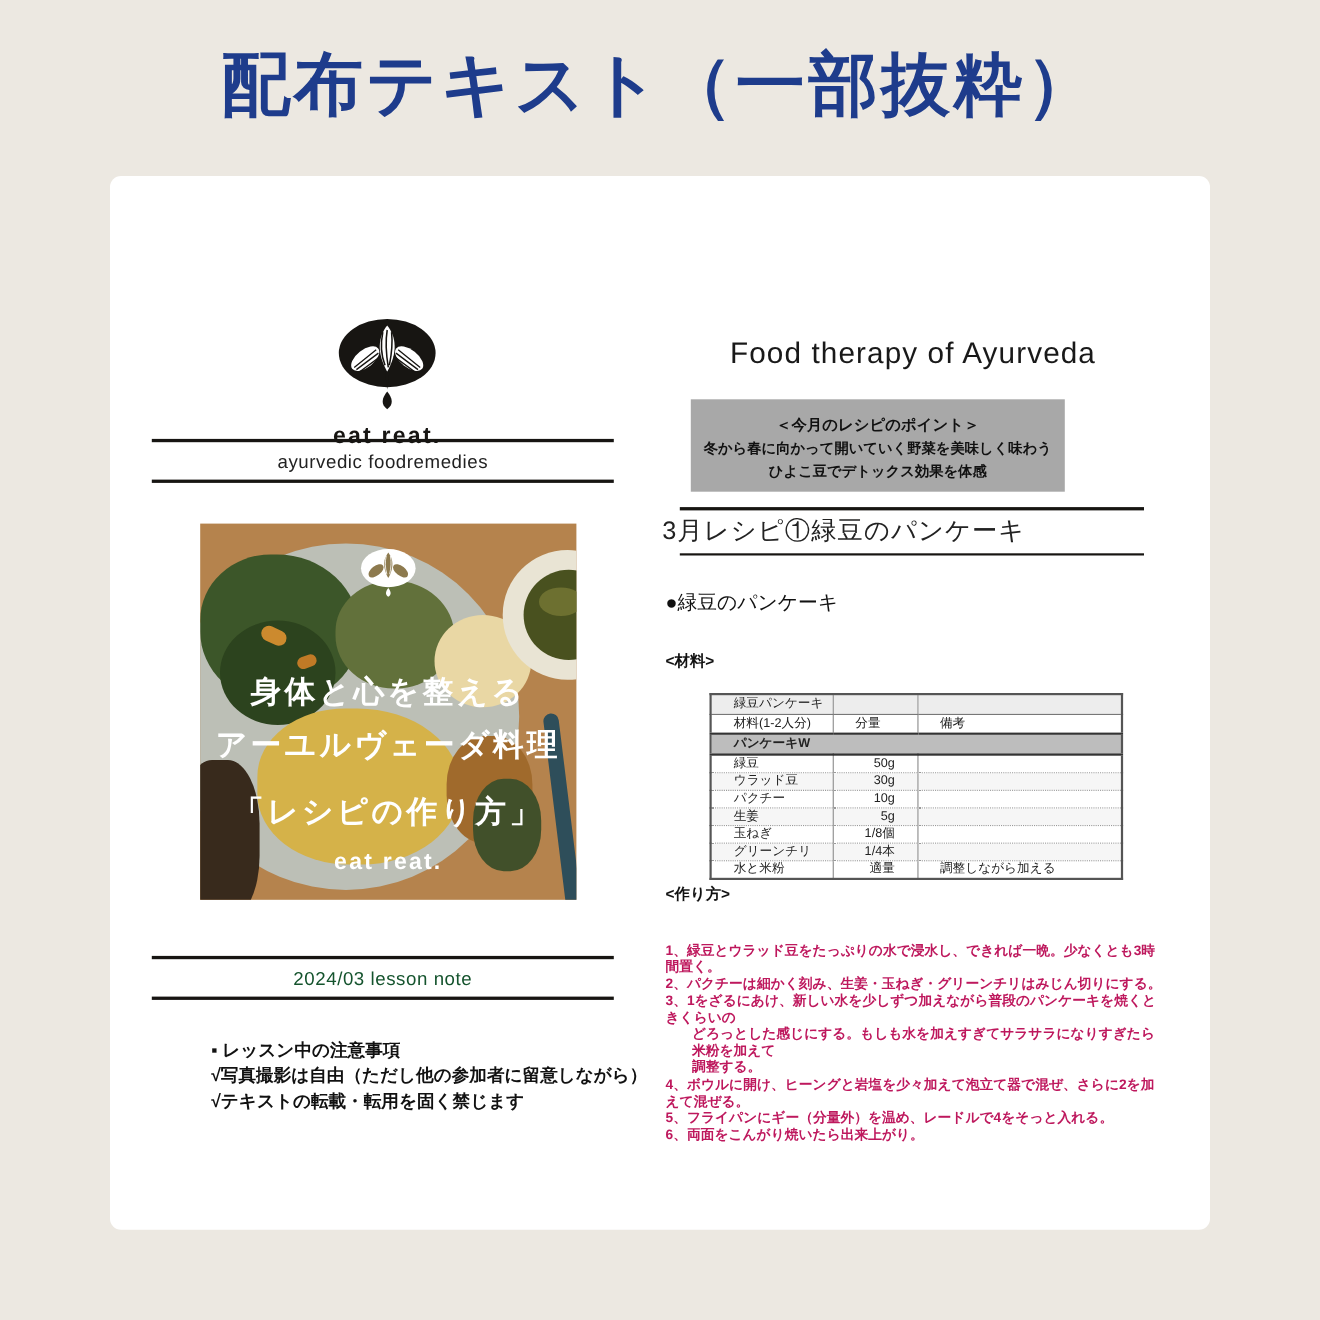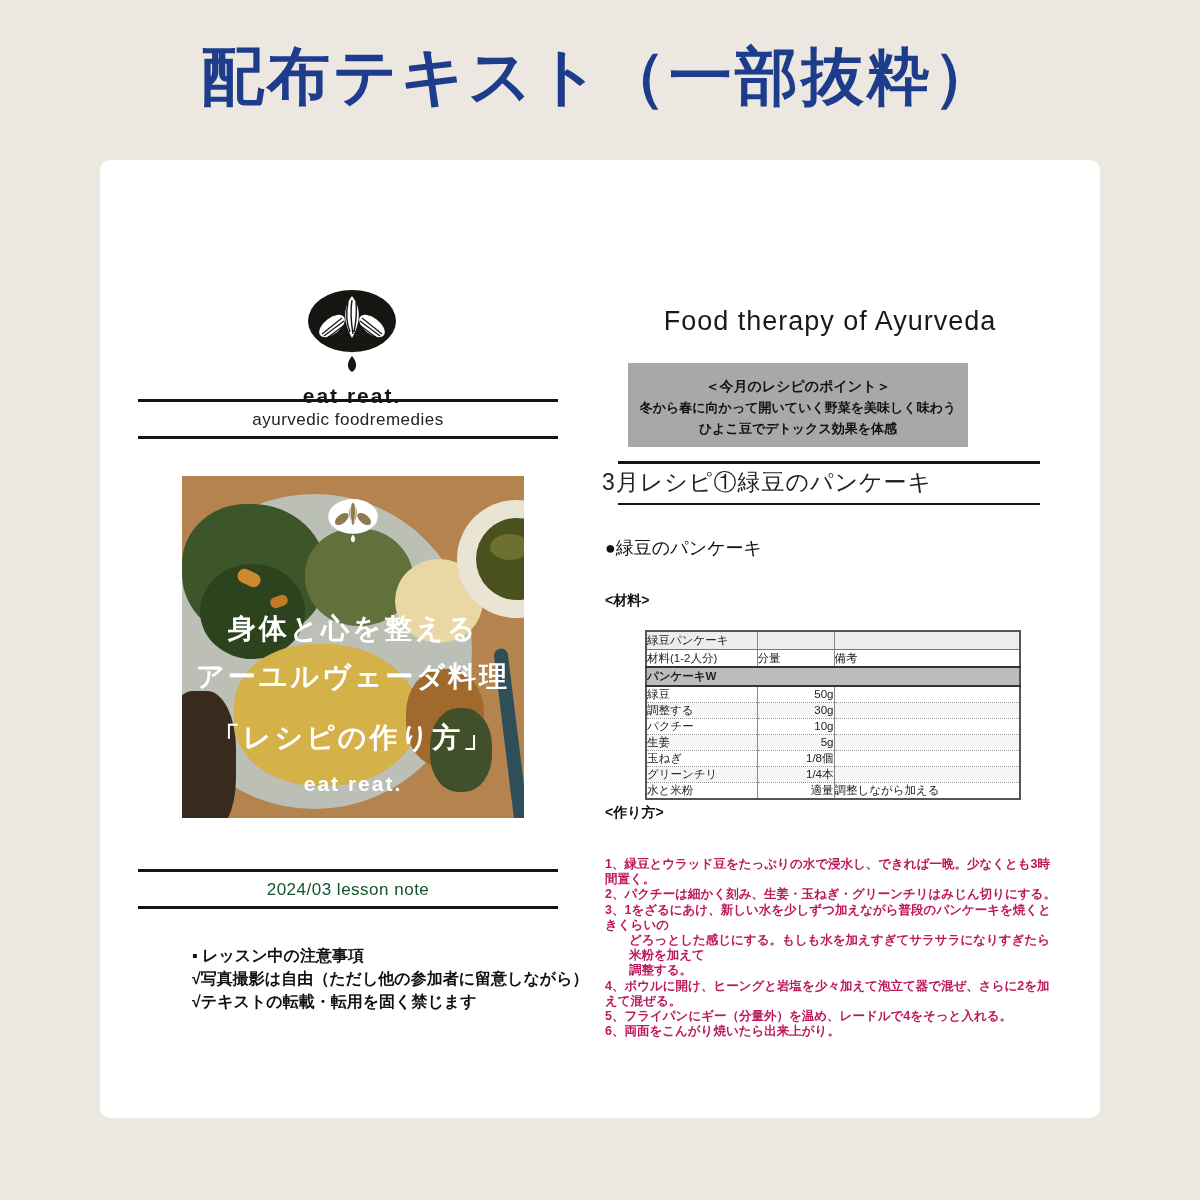--- a/index.html
+++ b/index.html
@@ -59,21 +59,21 @@
   .gray-box{position:absolute;left:528px;top:203px;width:340px;height:84px;
     background:#a8a8a8;text-align:center;color:#111;}
   .gray-box .gb-title{font-size:14px;font-weight:700;margin-top:15px;}
   .gray-box .gb-line{font-size:13px;font-weight:600;margin-top:3px;}
   .recipe-title{position:absolute;left:502px;top:307px;width:422px;
     font-size:23px;font-weight:500;letter-spacing:1px;color:#222;}
   .dish-name{position:absolute;left:505px;top:376px;font-size:18px;font-weight:400;color:#111;}
   .small-label{position:absolute;font-size:14px;font-weight:700;color:#111;}
   .ing-table{position:absolute;left:545px;top:470px;width:376px;border-collapse:collapse;
     font-size:11.5px;color:#222;border:2px solid #555;table-layout:fixed;}
-  .ing-table td{padding:0 0;height:15px;line-height:15px;overflow:hidden;white-space:nowrap;
+  .ing-table td{padding:0 20px;height:15px;line-height:15px;overflow:hidden;white-space:nowrap;
     border-left:1px solid #8a8a8a;border-right:1px solid #8a8a8a;}
   .ing-table col.c1{width:111px;} .ing-table col.c2{width:77px;} .ing-table col.c3{width:186px;}
   .t-title td{background:#ededed;height:17px;border-bottom:1px solid #777;}
   .t-head td{background:#ffffff;height:16px;border-bottom:2px solid #333;}
   .t-section td{background:#bdbdbd;height:17px;border-bottom:2px solid #333;font-weight:600;}
   .t-row td{border-bottom:1px dotted #999;}
   .t-row:nth-child(odd) td{background:#f6f6f6;}
   .t-row .amt{text-align:right;}
   .steps{position:absolute;left:505px;top:697px;width:452px;
     font-size:12.5px;font-weight:600;line-height:15.2px;color:#be185d;}
@@ -180,21 +180,21 @@
     </tr>
     <tr class="t-section">
       <td colspan="3">パンケーキW</td>
     </tr>
     <tr class="t-row">
       <td>緑豆</td>
       <td class="amt">50g</td>
       <td></td>
     </tr>
     <tr class="t-row">
-      <td>調整する</td>
+      <td>ウラッド豆</td>
       <td class="amt">30g</td>
       <td></td>
     </tr>
     <tr class="t-row">
       <td>パクチー</td>
       <td class="amt">10g</td>
       <td></td>
     </tr>
     <tr class="t-row">
       <td>生姜</td>

